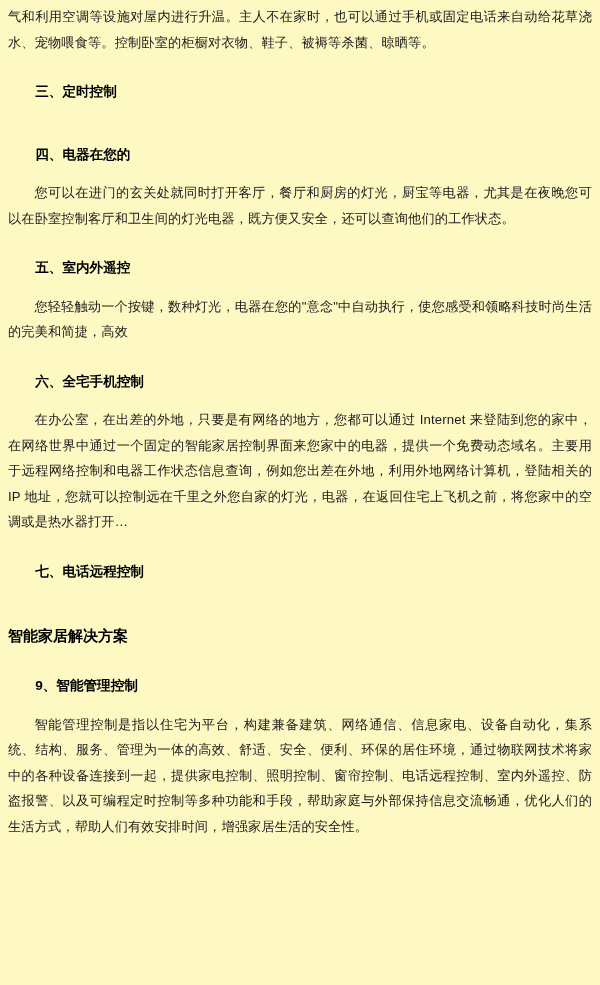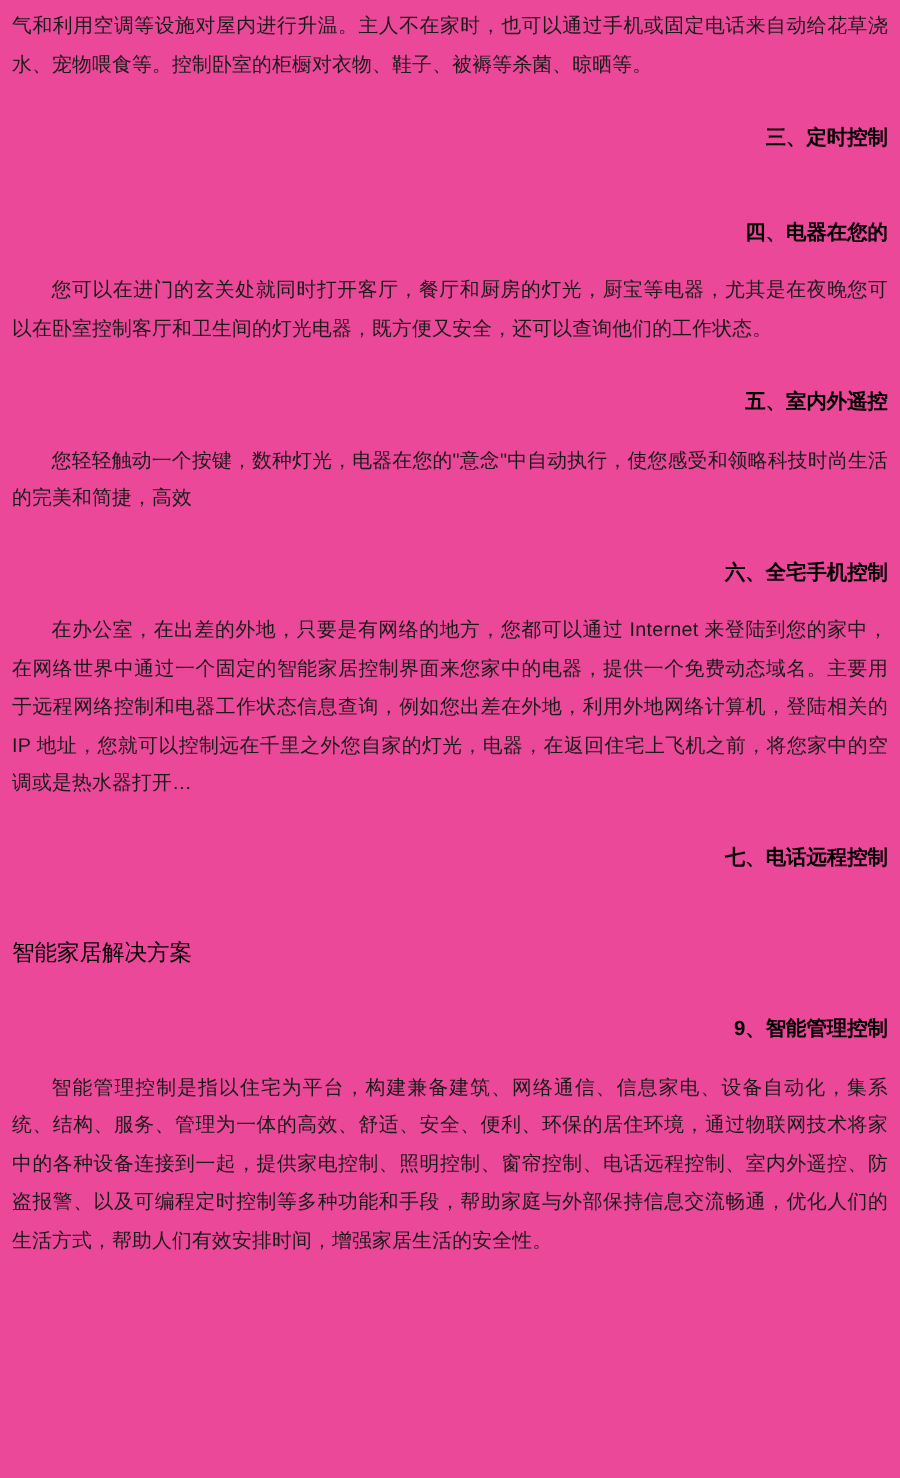--- a/index.html
+++ b/index.html
@@ -12,21 +12,21 @@
     min-height: 985px;
     font-family: "Liberation Sans", sans-serif;
     color: #1a1a1a;
     -webkit-font-smoothing: antialiased;
   }
   .page {
     width: 600px;
     min-height: 985px;
     box-sizing: border-box;
     padding: 0 8px 0 8px;
-    background: #ec4899;
+    background: #fef9c3;
   }
   .para {
     font-size: 13.2px;
     line-height: 25.5px;
     text-align: justify;
     text-justify: inter-ideograph;
     margin: 0;
     padding: 0;
     color: #1a1a1a;
     letter-spacing: 0.15px;
@@ -35,25 +35,24 @@
     text-indent: 2em;
   }
   .heading-num {
     font-size: 13.6px;
     font-weight: bold;
     line-height: 25.5px;
     margin: 0;
     padding: 0;
     text-indent: 2em;
     color: #000000;
-    text-align: right;
   }
   .heading-main {
     font-size: 15px;
-    font-weight: normal;
+    font-weight: bold;
     line-height: 26px;
     margin: 0;
     padding: 0;
     color: #000000;
   }
   .sp-lg { height: 26px; }
   .sp-md { height: 24px; }
   .sp-sm { height: 13px; }
   .top-block { padding-top: 4px; }
 </style>

